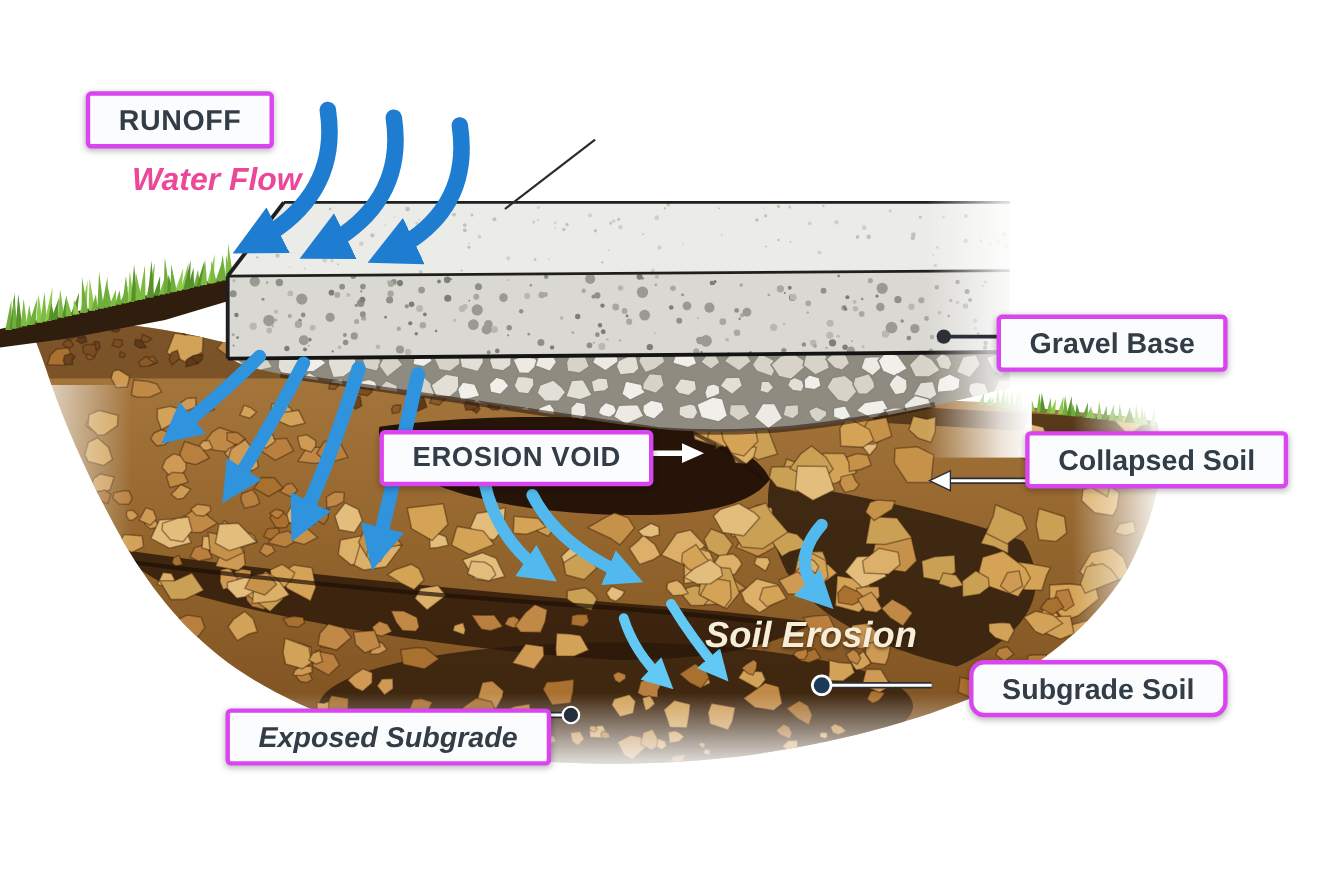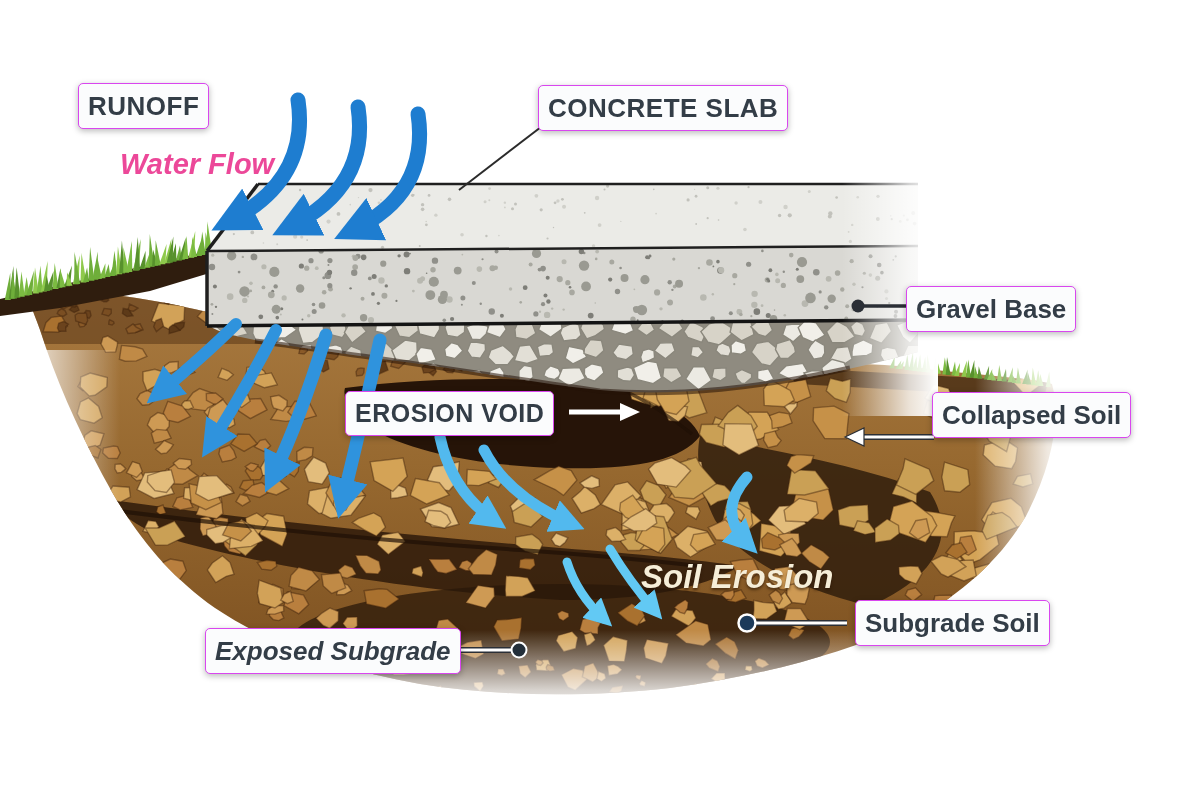--- a/index.html
+++ b/index.html
@@ -1,34 +1,34 @@
 <!DOCTYPE html>
 <html><head>
 <meta charset="utf-8">
 <style>
   html,body{margin:0;padding:0;background:#ffffff;}
   #stage{position:relative;width:1200px;height:800px;overflow:hidden;background:#ffffff;
          font-family:"Liberation Sans",sans-serif;}
   #art{position:absolute;left:0;top:0;width:1200px;height:800px;}
-  .plate{position:absolute;background:#fbfcfd;border:1px solid #d946ef;border-radius:5px;
-         color:#333d47;font-weight:700;font-size:26px;line-height:1;padding:9px 9px;
+  .plate{position:absolute;background:#fbfcfd;border:4px solid #d946ef;border-radius:5px;
+         color:#333d47;font-weight:700;font-size:26px;line-height:1;padding:9px 26px;
          box-shadow:0 2px 6px rgba(0,0,0,.28);white-space:nowrap;z-index:5;}
   .plate.caps{letter-spacing:.5px;}
-  .plate.it{font-style:italic;}
+  .plate.it{font-style:italic;margin-top:16px;}
   .float-text{position:absolute;white-space:nowrap;z-index:5;font-weight:700;font-style:italic;}
   #water-flow-text{left:120px;top:148px;font-size:29px;color:#ec4899;
                    text-shadow:0 1px 0 rgba(255,255,255,.8);}
   #soil-erosion-text{left:641px;top:558px;font-size:33px;color:#f6eed8;
                      text-shadow:0 2px 3px rgba(40,20,5,.65);text-align:center;}
   #runoff-box{left:78px;top:83px;}
   #concrete-slab-box{left:538px;top:85px;}
   #gravel-base-box{left:906px;top:286px;}
   #erosion-void-box{left:345px;top:391px;font-size:25px;}
   #collapsed-soil-box{left:932px;top:392px;}
-  #subgrade-soil-box{left:855px;top:600px;}
+  #subgrade-soil-box{left:881px;top:600px;border-radius:14px;}
   #exposed-subgrade-box{left:205px;top:628px;}
 </style>
 </head>
 <body>
 
 <div id="stage">
 
   <svg id="art" viewBox="0 0 1200 800">
     <defs>
       <clipPath id="soilClip">
@@ -1012,21 +1012,20 @@
       </g>
       <g>
         <line x1="452" y1="650" x2="514" y2="650" stroke="#2b2f36" stroke-width="6"></line>
         <line x1="452" y1="650" x2="514" y2="650" stroke="#ffffff" stroke-width="2.8"></line>
         <circle cx="519" cy="650" r="7.5" fill="#232f3a" stroke="#ffffff" stroke-width="2"></circle>
       </g>
     </g>
   </svg>
 
   <div class="plate caps" id="runoff-box">RUNOFF</div>
-  <div class="plate caps" id="concrete-slab-box">CONCRETE SLAB</div>
   <div class="float-text" id="water-flow-text">Water Flow</div>
   <div class="plate" id="gravel-base-box">Gravel Base</div>
   <div class="plate caps" id="erosion-void-box">EROSION VOID</div>
   <div class="plate" id="collapsed-soil-box">Collapsed Soil</div>
   <div class="float-text" id="soil-erosion-text">Soil Erosion</div>
   <div class="plate" id="subgrade-soil-box">Subgrade Soil</div>
   <div class="plate it" id="exposed-subgrade-box">Exposed Subgrade</div>
 </div>
 
 </body></html>

